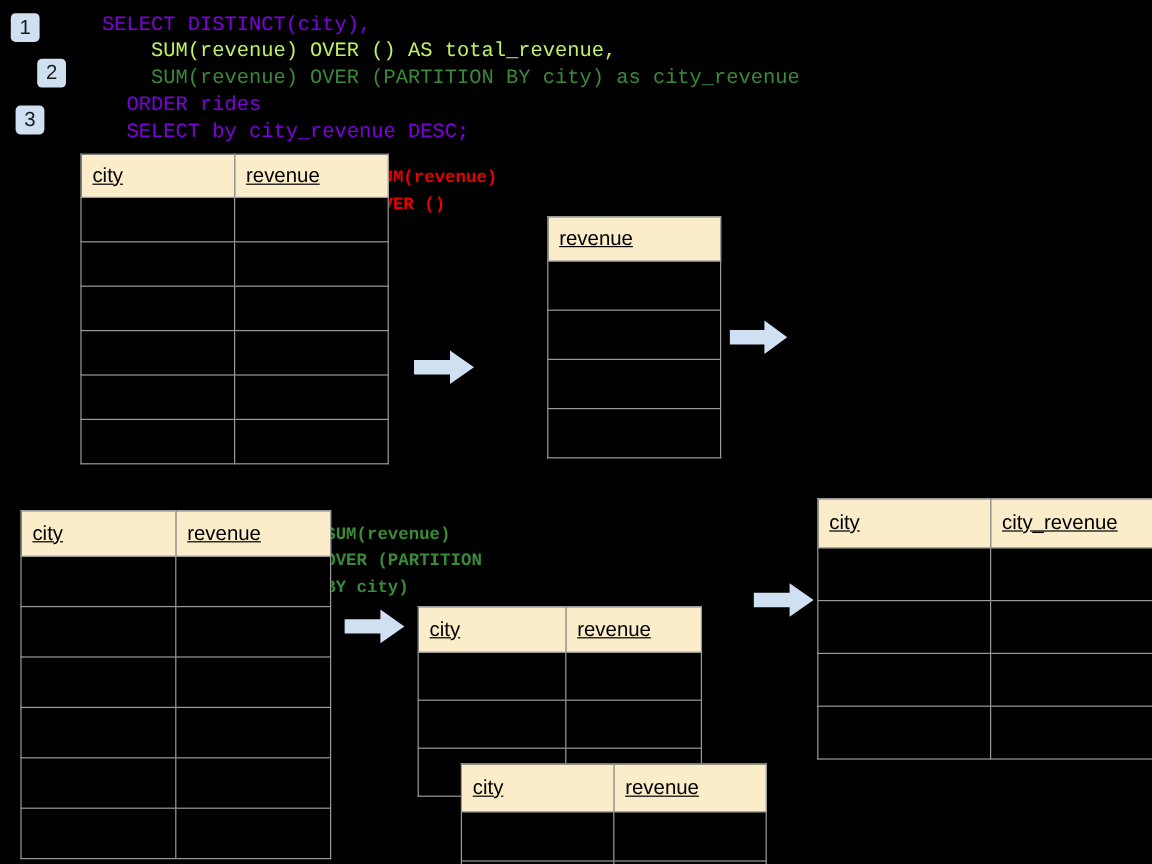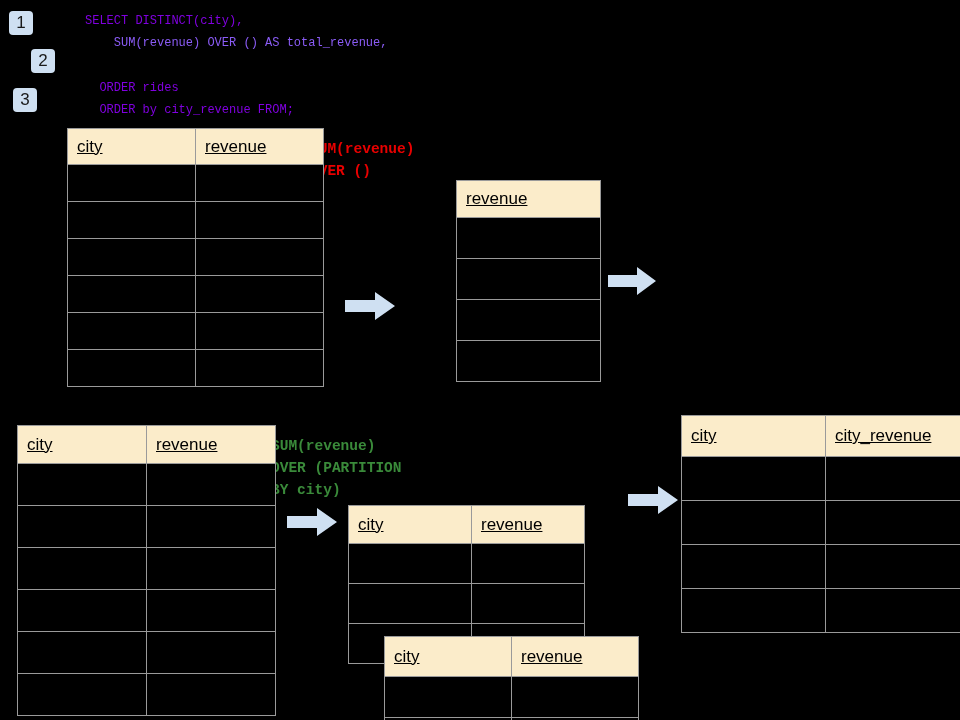--- a/index.html
+++ b/index.html
@@ -28,27 +28,27 @@
     line-height: 24px;
     text-align: center;
     width: 24px;
     height: 24px;
   }
 
   
   .code {
     position: absolute;
     font-family: "Liberation Mono", monospace;
-    font-size: 12px;
+    font-size: 17px;
     line-height: 21.5px;
     white-space: pre;
     letter-spacing: 0px;
   }
   .code-purple { color: #8000e0; }
-  .code-red    { color: #8b5cf6; }
+  .code-red    { color: #bef264; }
   .code-green  { color: #3a8a3a; }
 
   .side-note {
     position: absolute;
     font-family: "Liberation Mono", monospace;
     font-size: 12.5px;
     line-height: 19px;
     white-space: pre;
     color: #8000e0;
     font-weight: bold;
@@ -101,22 +101,23 @@
 <body>
 
 <div id="stage">
 
   <div class="step-badge" style="left:9px;  top:11px;">1</div>
   <div class="step-badge" style="left:31px; top:49px;">2</div>
   <div class="step-badge" style="left:13px; top:88px;">3</div>
 
   <div class="code code-purple" style="left:85px; top:11px;">SELECT DISTINCT(city),</div>
   <div class="code code-red" style="left:85px; top:33px;">    SUM(revenue) OVER () AS total_revenue,</div>
+  <div class="code code-green" style="left:85px; top:55px;">    SUM(revenue) OVER (PARTITION BY city) as city_revenue</div>
   <div class="code code-purple" style="left:85px; top:78px;">  ORDER rides</div>
-  <div class="code code-purple" style="left:85px; top:100px;">  ORDER by city_revenue FROM;</div>
+  <div class="code code-purple" style="left:85px; top:100px;">  SELECT by city_revenue DESC;</div>
 
 
   <div class="annot annot-red" style="left:310px; top:138px;">SUM(revenue)
 OVER ()</div>
 
   <div class="annot annot-green" style="left:271px; top:435px;">SUM(revenue)
 OVER (PARTITION
 BY city)</div>
 
   <table class="tbl" style="left:67px; top:128px; width:236px;">

